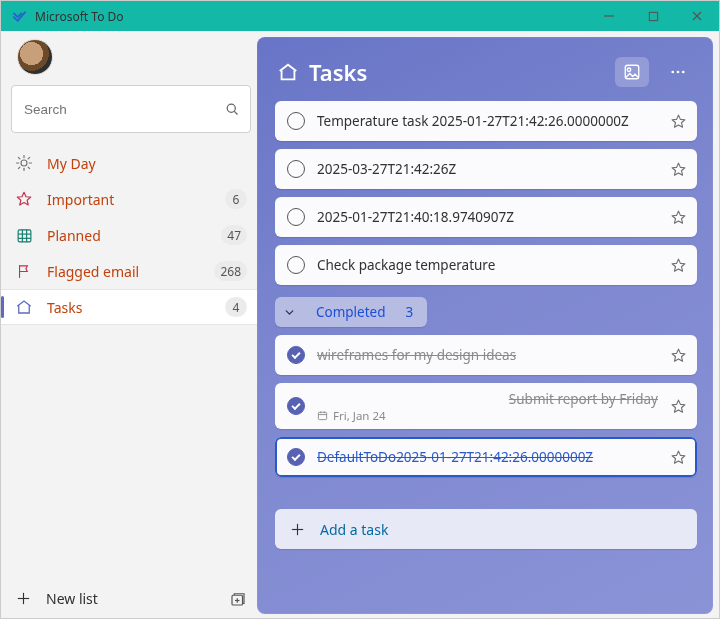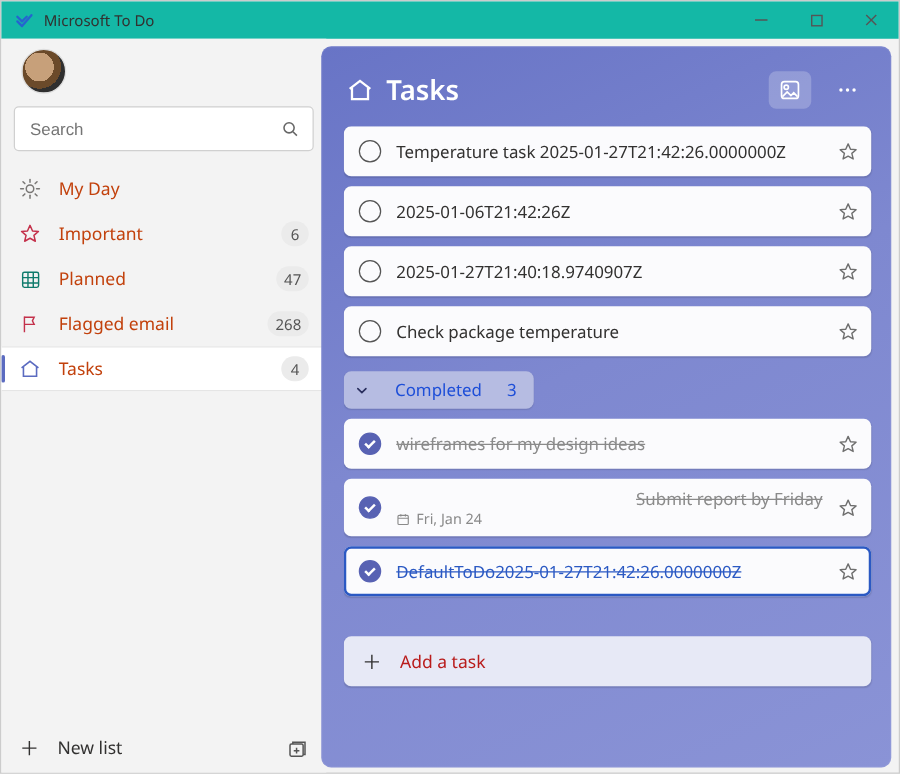--- a/index.html
+++ b/index.html
@@ -52,21 +52,21 @@
     background: radial-gradient(circle at 40% 40%, #c7a07a 0 40%, #6b4a2a 40% 60%, #2f2f2f 60% 100%);
     border: 1px solid #ddd;
     filter: blur(.5px);
   }
   .search {
     margin: 0 10px 12px 10px;
     display: flex; align-items: center;
     background: #fff;
     border: 1px solid #d0d0d0;
     border-radius: 4px;
-    height: 36px;
+    height: 48px;
     padding: 0 10px;
   }
   .search input {
     border: none; outline: none; flex: 1; font-size: 13.5px; background: transparent;
   }
   .search .search-glyph { color: #666; }
   .navlist { flex: 1; overflow: auto; }
   .nav-item {
     display: flex; align-items: center;
     height: 36px;
@@ -172,21 +172,21 @@
   .tasks-scroll { flex:1; overflow:auto; padding-right:2px; }
 
   .add-task {
     background:#e7e9f6;
     border-radius:6px;
     height:40px;
     display:flex; align-items:center; gap:14px;
     padding: 0 14px;
     margin-top: 32px;
     box-shadow: 0 1px 1px rgba(0,0,0,.12);
-    font-size: 14px; color:#b91c1c;
+    font-size: 14px; color:#0369a1;
   }
   svg { display:block; }
 </style>
 </head>
 <body>
 
 <div class="titlebar">
   <span class="app-icon">
     <svg width="15" height="15" viewBox="0 0 24 24" fill="none" stroke="#2564cf" stroke-width="3" stroke-linecap="round" stroke-linejoin="round">
         <polyline points="3 13 9 19 21 5"></polyline>
@@ -354,21 +354,21 @@
           </div>
         <span class="star">
             <svg width="17" height="17" viewBox="0 0 24 24" fill="none" stroke="currentColor" stroke-width="1.6" stroke-linejoin="round">
               <polygon points="12 3 14.7 9 21 9.5 16.2 13.7 17.7 20 12 16.8 6.3 20 7.8 13.7 3 9.5 9.3 9"></polygon>
             </svg>
           </span>
       </div>
       <div class="task-card">
         <span class="circle"></span>
         <div class="tbody">
-            <span class="ttext">2025-01-06T21:42:26Z</span>
+            <span class="ttext">2025-03-27T21:42:26Z</span>
           </div>
         <span class="star">
             <svg width="17" height="17" viewBox="0 0 24 24" fill="none" stroke="currentColor" stroke-width="1.6" stroke-linejoin="round">
               <polygon points="12 3 14.7 9 21 9.5 16.2 13.7 17.7 20 12 16.8 6.3 20 7.8 13.7 3 9.5 9.3 9"></polygon>
             </svg>
           </span>
       </div>
       <div class="task-card">
         <span class="circle"></span>
         <div class="tbody">

